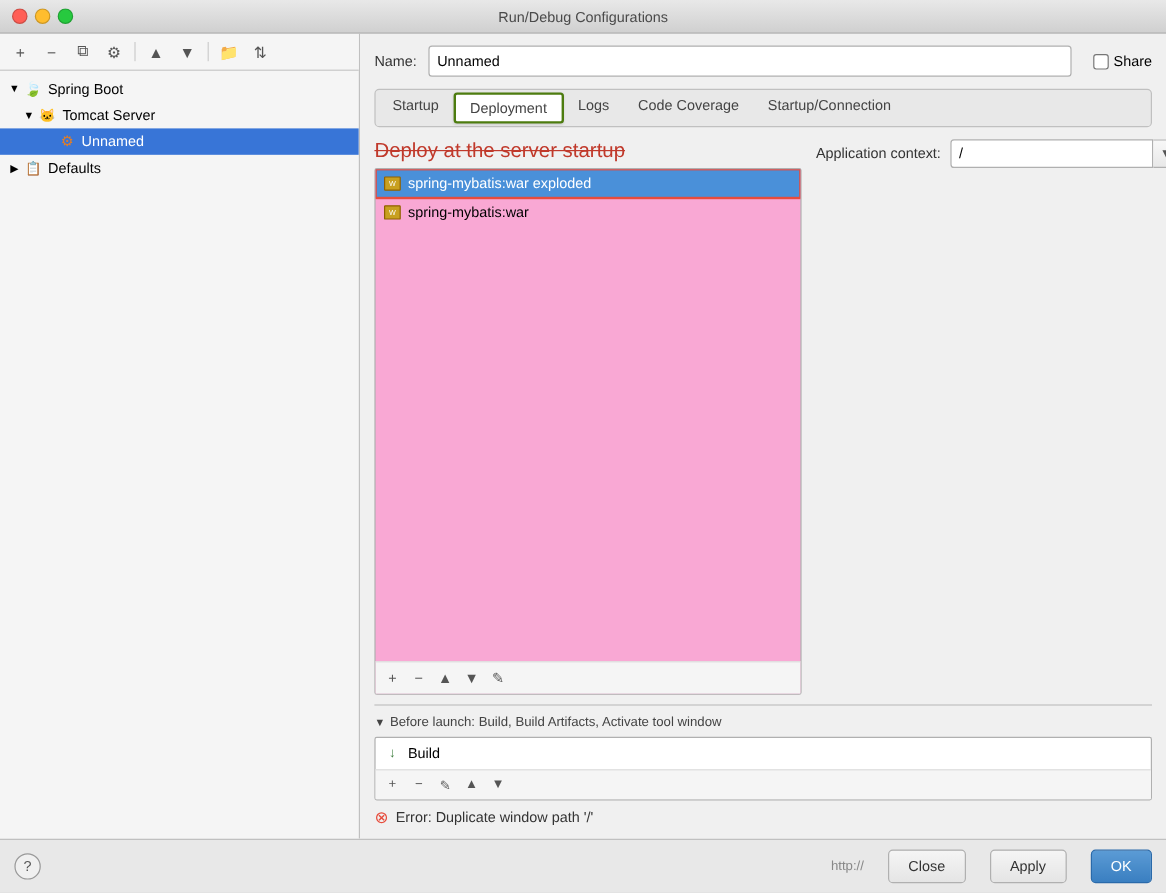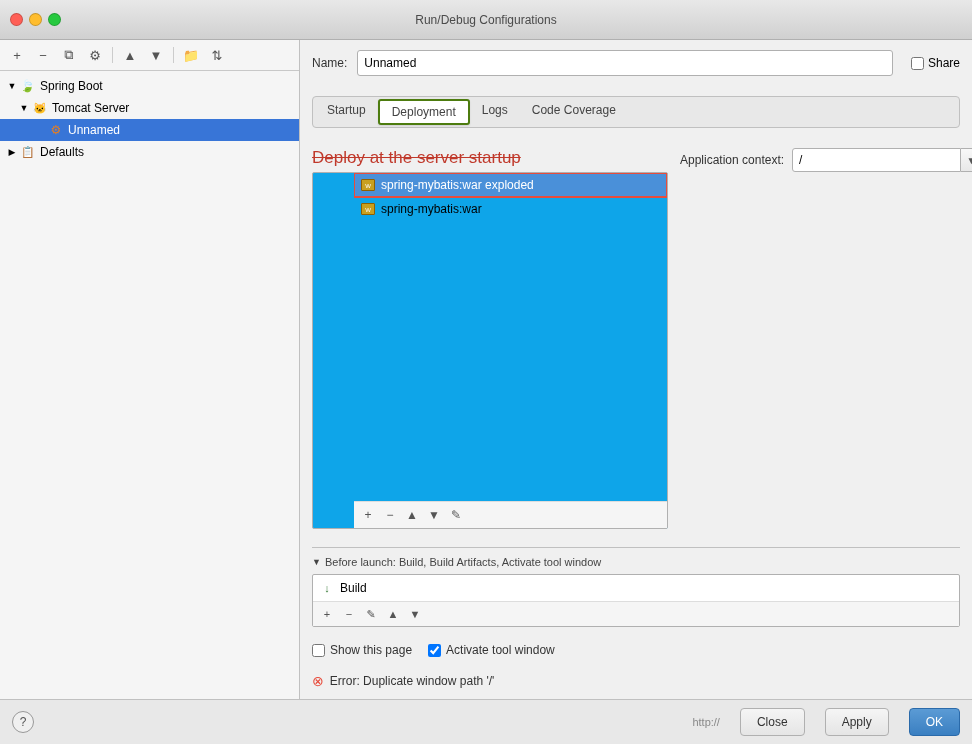--- a/index.html
+++ b/index.html
@@ -10,21 +10,21 @@
       width: 972px;
       height: 744px;
       overflow: hidden;
       display: flex;
       flex-direction: column;
     }
 
     
     .titlebar {
       background: linear-gradient(to bottom, #e8e8e8, #d0d0d0);
-      height: 40px;
+      height: 28px;
       display: flex;
       align-items: center;
       justify-content: center;
       border-bottom: 1px solid #b0b0b0;
       position: relative;
       flex-shrink: 0;
     }
     .titlebar-buttons {
       position: absolute;
       left: 10px;
@@ -139,21 +139,20 @@
     
     .icon-defaults { color: #666; font-size: 11px; }
 
     
     .content {
       flex: 1;
       display: flex;
       flex-direction: column;
       background: #f0f0f0;
       padding: 10px 12px;
-      gap: 10px;
     }
 
     
     .name-row {
       display: flex;
       align-items: center;
       gap: 10px;
       margin-bottom: 10px;
     }
     .name-label {
@@ -473,23 +472,22 @@
       flex: 1;
       overflow-y: auto;
     }
 
     
     .artifact-outer {
       flex: 1;
       display: flex;
       flex-direction: column;
       border: 1px solid #b0b0b0;
-      background: #0ea5e9;
+      background: #f9a8d4;
       border-radius: 2px;
-      padding-left: 41px;
     }
     .artifact-list-body {
       flex: 1;
     }
     .deployment-left {
       flex: 1;
       display: flex;
       flex-direction: column;
     }
   </style>
@@ -559,20 +557,21 @@
         <input type="checkbox" class="share-checkbox" style="">
         <span>Share</span>
       </div>
     </div>
 
     <div class="tabs">
       <div class="tab">Startup</div>
       <div class="tab active">Deployment</div>
       <div class="tab">Logs</div>
       <div class="tab">Code Coverage</div>
+      <div class="tab">Startup/Connection</div>
     </div>
 
     <div class="deployment-panel">
 
       <div class="deployment-left">
         <div class="section-label">Deploy at the server startup</div>
         <div class="artifact-outer">
           <div class="artifact-list-body">
 
             <div class="artifact-item selected">
@@ -625,30 +624,20 @@
         <div class="before-launch-toolbar">
           <button class="bl-toolbar-btn">+</button>
           <button class="bl-toolbar-btn">−</button>
           <button class="bl-toolbar-btn">✎</button>
           <button class="bl-toolbar-btn">▲</button>
           <button class="bl-toolbar-btn">▼</button>
         </div>
       </div>
     </div>
 
-    <div class="options-row">
-      <div class="checkbox-item">
-        <input type="checkbox" class="checkbox-input" style="">
-        <span>Show this page</span>
-      </div>
-      <div class="checkbox-item">
-        <input type="checkbox" class="checkbox-input" checked="" style="">
-        <span>Activate tool window</span>
-      </div>
-    </div>
 
     <div class="error-bar">
       <span class="error-icon">⊗</span>
       <span>Error: Duplicate window path '/'</span>
     </div>
 
   </div>
 </div>
 
 <div class="bottom-bar">

